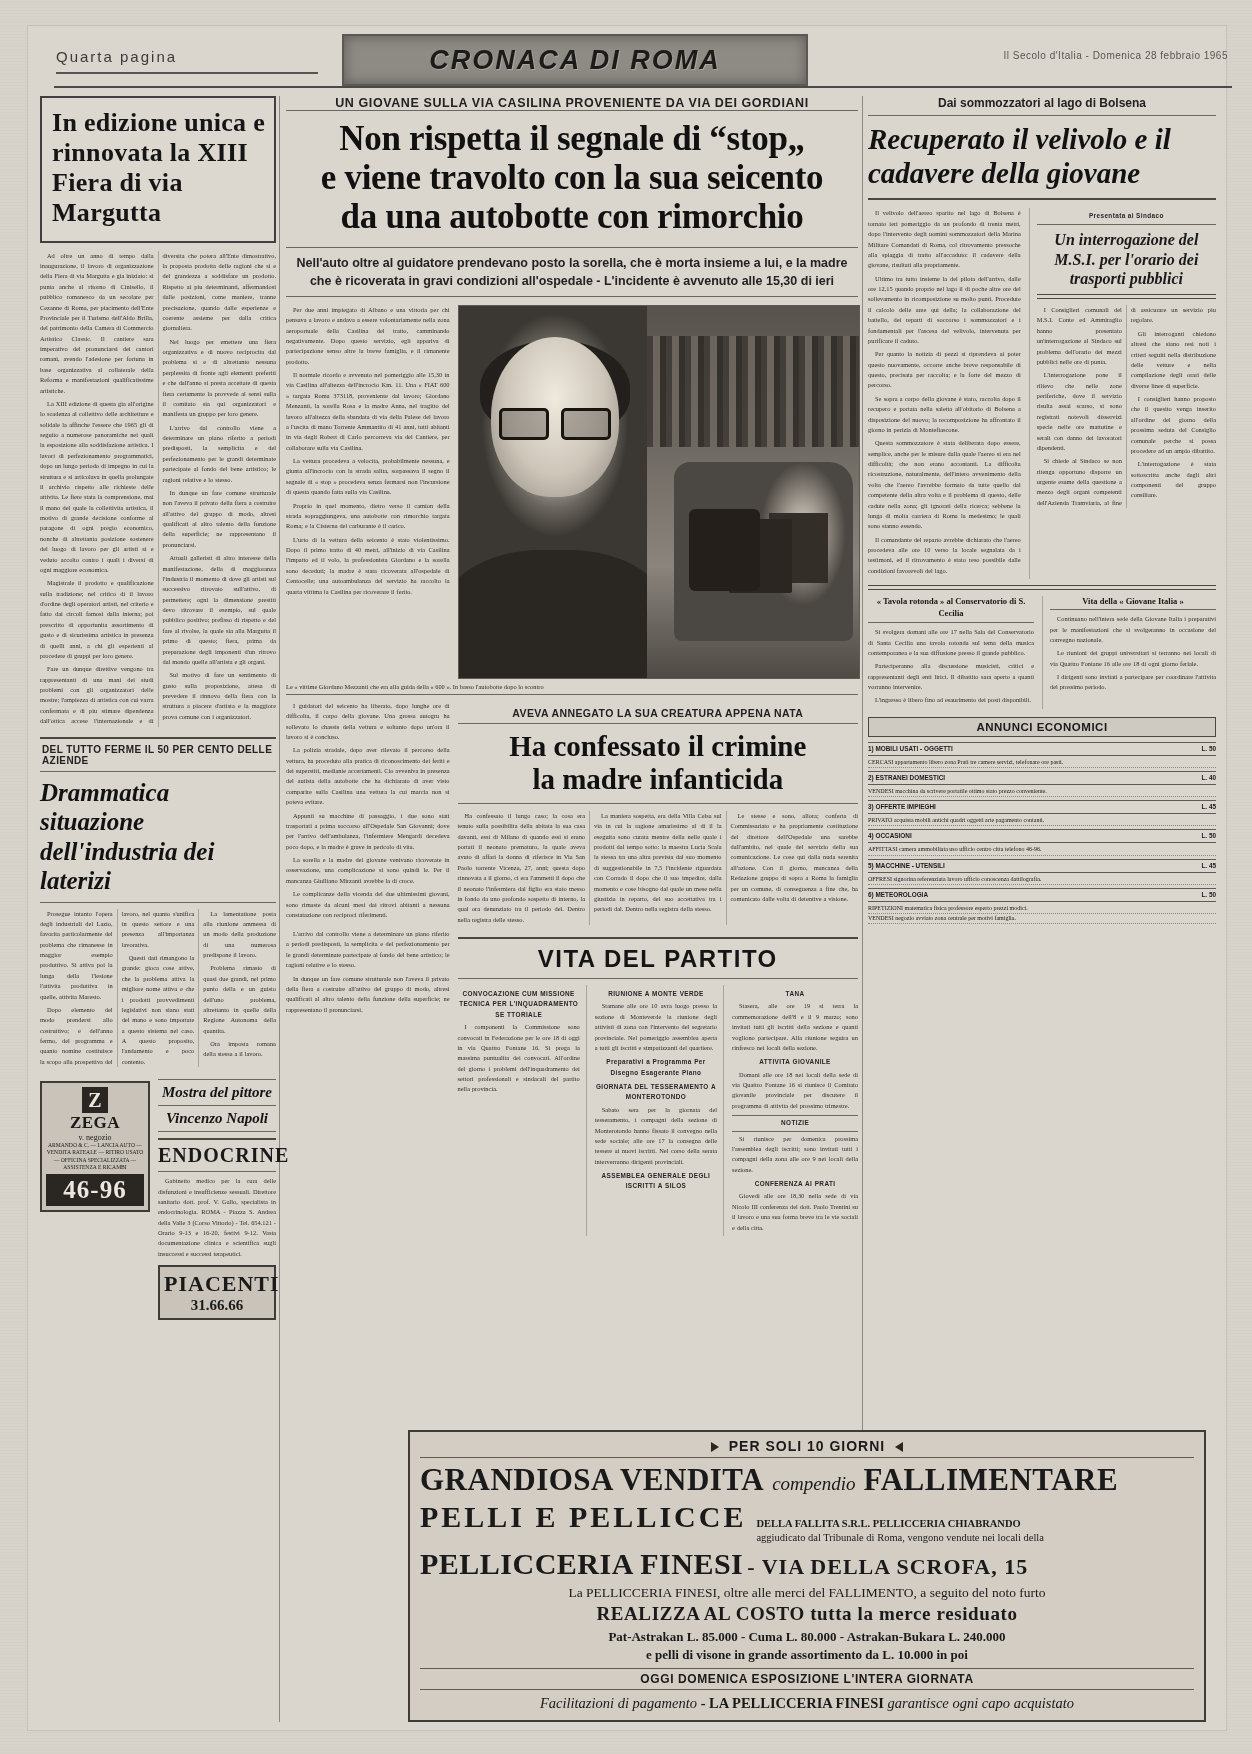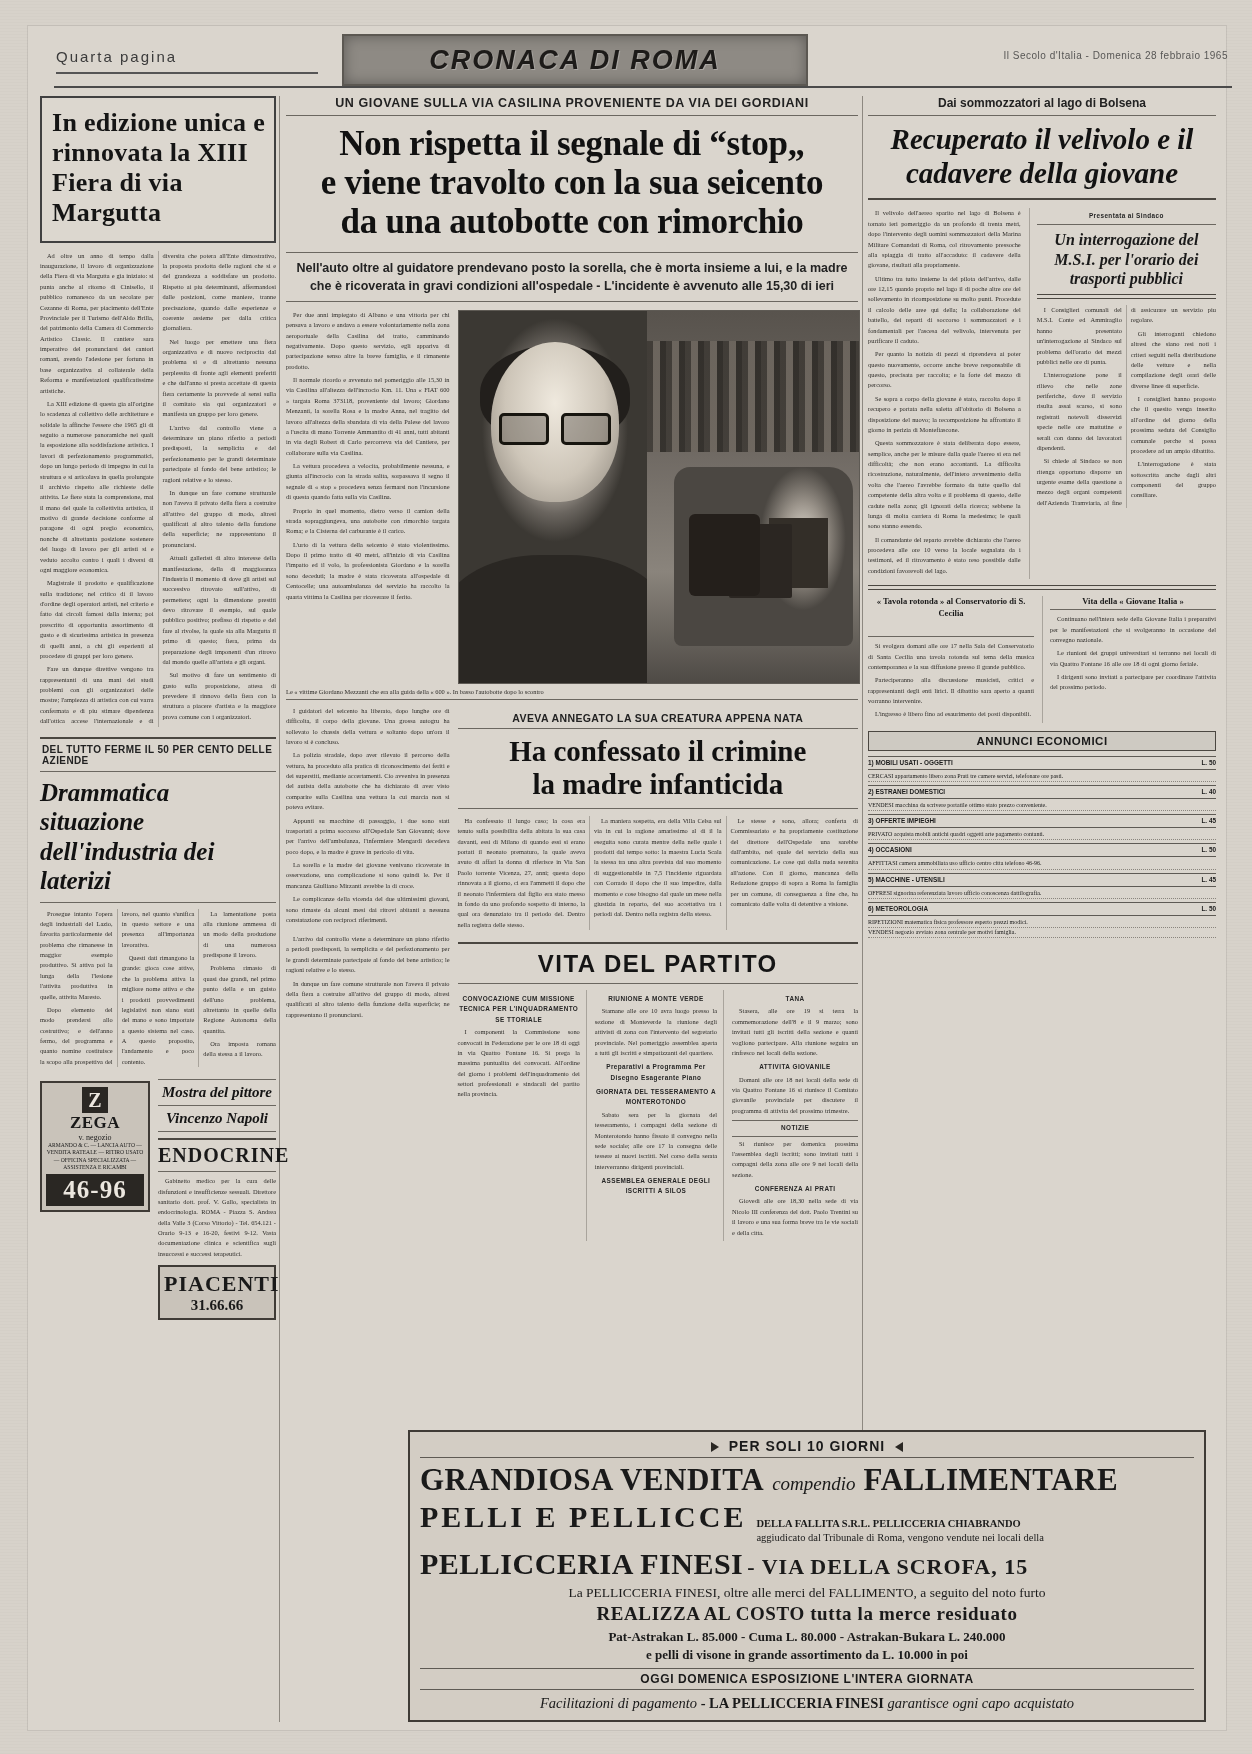--- a/index.html
+++ b/index.html
@@ -75,21 +75,21 @@
   }
   .boxed h1{
     margin:0;font-family:"Liberation Serif", serif;
     font-weight:bold;font-size:26px;line-height:1.16;color:#151515;
     letter-spacing:.3px;
   }
 
   .kicker{
     text-align:center;font-family:"Liberation Sans", sans-serif;
     font-weight:bold;font-size:12.5px;letter-spacing:.6px;color:#222;
-    border-bottom:1px solid #6b6760;padding-bottom:5px;margin-bottom:8px;
+    border-bottom:1px solid #6b6760;margin-bottom:8px;
   }
   .mainhead{
     text-align:center;margin:6px 0 10px 0;
   }
   .mainhead .l{
     display:block;font-weight:bold;font-size:35px;line-height:1.12;
     letter-spacing:-0.3px;color:#111;
   }
   .subdeck{
     font-family:"Liberation Sans", sans-serif;
@@ -97,21 +97,21 @@
     border-top:1px solid #6b6760;border-bottom:1px solid #6b6760;
     padding:6px 6px;margin-bottom:8px;font-weight:600;
   }
 
   .rightkicker{
     font-family:"Liberation Sans", sans-serif;font-weight:bold;
     font-size:12px;text-align:center;color:#222;
     border-bottom:1px solid #6b6760;padding-bottom:5px;margin-bottom:6px;
   }
   .righthead{
-    text-align:center;font-style:italic;font-weight:bold;
+    font-style:italic;font-weight:bold;
     font-size:29px;line-height:1.18;color:#121212;margin-bottom:8px;
     border-bottom:2px solid #4b4741;padding-bottom:8px;
   }
 
   
   .txt{
     font-size:6.4px;line-height:1.62;text-align:justify;color:#2e2c29;
     hyphens:auto;word-spacing:.3px;
   }
   .txt p{margin:0 0 3px 0;text-indent:7px;}
@@ -488,21 +488,21 @@
             <p>I consiglieri hanno proposto che il quesito venga inserito all'ordine del giorno della prossima seduta del Consiglio comunale perche si possa procedere ad un ampio dibattito.</p>
             <p>L'interrogazione è stata sottoscritta anche dagli altri componenti del gruppo consiliare.</p>
           </div>
         </div>
       </div>
 
       <div class="dbl"></div>
 
       <div style="display:flex;gap:8px;">
         <div style="width:50%;">
-          <div style="text-align:center;font-weight:bold;font-size:8.5px;line-height:1.35;border-bottom:1px solid #6b6760;padding-bottom:17px;margin-bottom:4px;">« Tavola rotonda » al Conservatorio di S. Cecilia</div>
+          <div style="text-align:center;font-weight:bold;font-size:8.5px;line-height:1.35;border-bottom:1px solid #6b6760;padding-bottom:3px;margin-bottom:4px;">« Tavola rotonda » al Conservatorio di S. Cecilia</div>
           <div class="txt">
             <p>Si svolgera domani alle ore 17 nella Sala del Conservatorio di Santa Cecilia una tavola rotonda sul tema della musica contemporanea e la sua diffusione presso il grande pubblico.</p>
             <p>Parteciperanno alla discussione musicisti, critici e rappresentanti degli enti lirici. Il dibattito sara aperto a quanti vorranno intervenire.</p>
             <p>L'ingresso è libero fino ad esaurimento dei posti disponibili.</p>
           </div>
         </div>
         <div style="width:50%;border-left:1px solid #a9a49c;padding-left:7px;">
           <div style="text-align:center;font-weight:bold;font-size:8.5px;border-bottom:1px solid #6b6760;padding-bottom:3px;margin-bottom:4px;">Vita della « Giovane Italia »</div>
           <div class="txt">
             <p>Continuano nell'intera sede della Giovane Italia i preparativi per le manifestazioni che si svolgeranno in occasione del convegno nazionale.</p>

